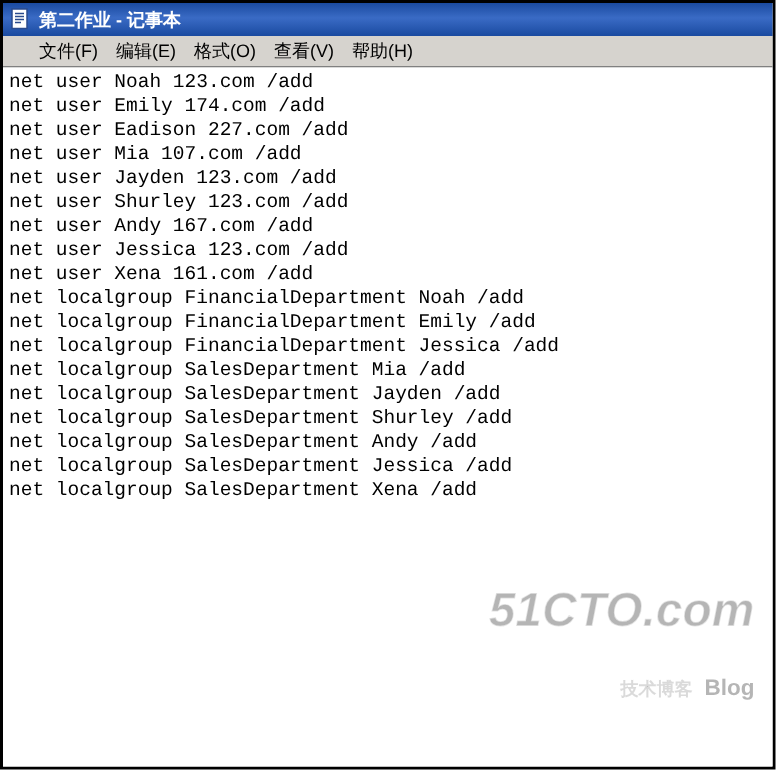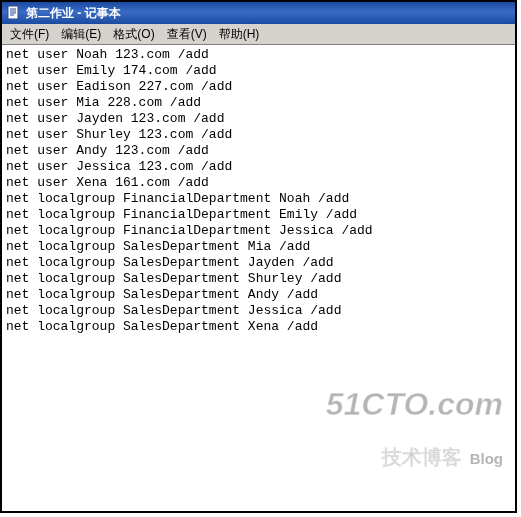--- a/index.html
+++ b/index.html
@@ -39,21 +39,21 @@
     align-items: center;
     justify-content: center;
   }
   .menubar {
     height: 20px;
     background: #d6d3ce;
     border-bottom: 1px solid #808080;
     display: flex;
     align-items: center;
     font-size: 12px;
-    padding: 0 2px;
+    padding: 0 18px;
     user-select: none;
   }
   .menubar .menu-item {
     padding: 1px 6px;
     cursor: default;
   }
   .content {
     flex: 1;
     background: #fff;
     padding: 2px 4px;
@@ -83,21 +83,21 @@
     -webkit-text-stroke: 1px rgba(255,255,255,0.6);
   }
   .wm-sub {
     display: flex;
     justify-content: flex-end;
     align-items: baseline;
     gap: 8px;
     margin-top: -2px;
   }
   .wm-cn {
-    font-size: 20px;
+    font-size: 12px;
     font-weight: 900;
     color: rgba(120,120,120,0.55);
     font-family: "Microsoft YaHei","SimHei",sans-serif;
     -webkit-text-stroke: 1px rgba(255,255,255,0.5);
   }
   .wm-blog {
     font-size: 15px;
     font-weight: bold;
     color: rgba(120,120,120,0.55);
   }
@@ -124,24 +124,24 @@
     <span class="menu-item">文件(F)</span>
     <span class="menu-item">编辑(E)</span>
     <span class="menu-item">格式(O)</span>
     <span class="menu-item">查看(V)</span>
     <span class="menu-item">帮助(H)</span>
   </div>
 
   <div class="content"><span>net user Noah 123.com /add</span>
 <span>net user Emily 174.com /add</span>
 <span>net user Eadison 227.com /add</span>
-<span>net user Mia 228.com /add</span>
+<span>net user Mia 107.com /add</span>
 <span>net user Jayden 123.com /add</span>
 <span>net user Shurley 123.com /add</span>
-<span>net user Andy 123.com /add</span>
+<span>net user Andy 167.com /add</span>
 <span>net user Jessica 123.com /add</span>
 <span>net user Xena 161.com /add</span>
 <span>net localgroup FinancialDepartment Noah /add</span>
 <span>net localgroup FinancialDepartment Emily /add</span>
 <span>net localgroup FinancialDepartment Jessica /add</span>
 <span>net localgroup SalesDepartment Mia /add</span>
 <span>net localgroup SalesDepartment Jayden /add</span>
 <span>net localgroup SalesDepartment Shurley /add</span>
 <span>net localgroup SalesDepartment Andy /add</span>
 <span>net localgroup SalesDepartment Jessica /add</span>

